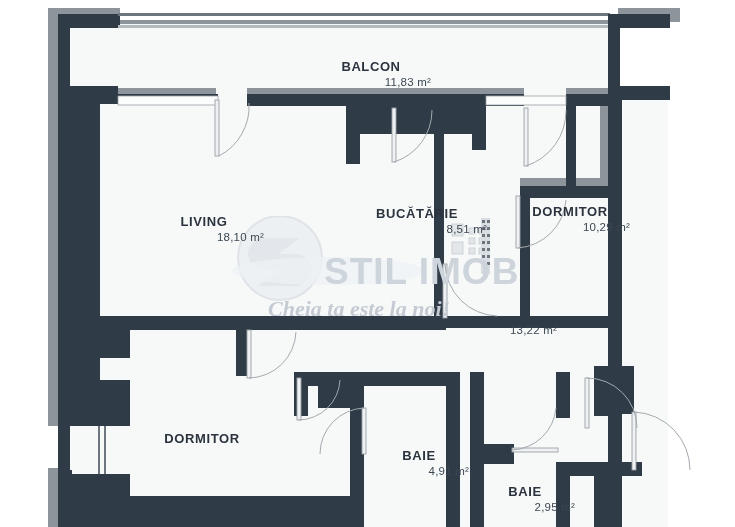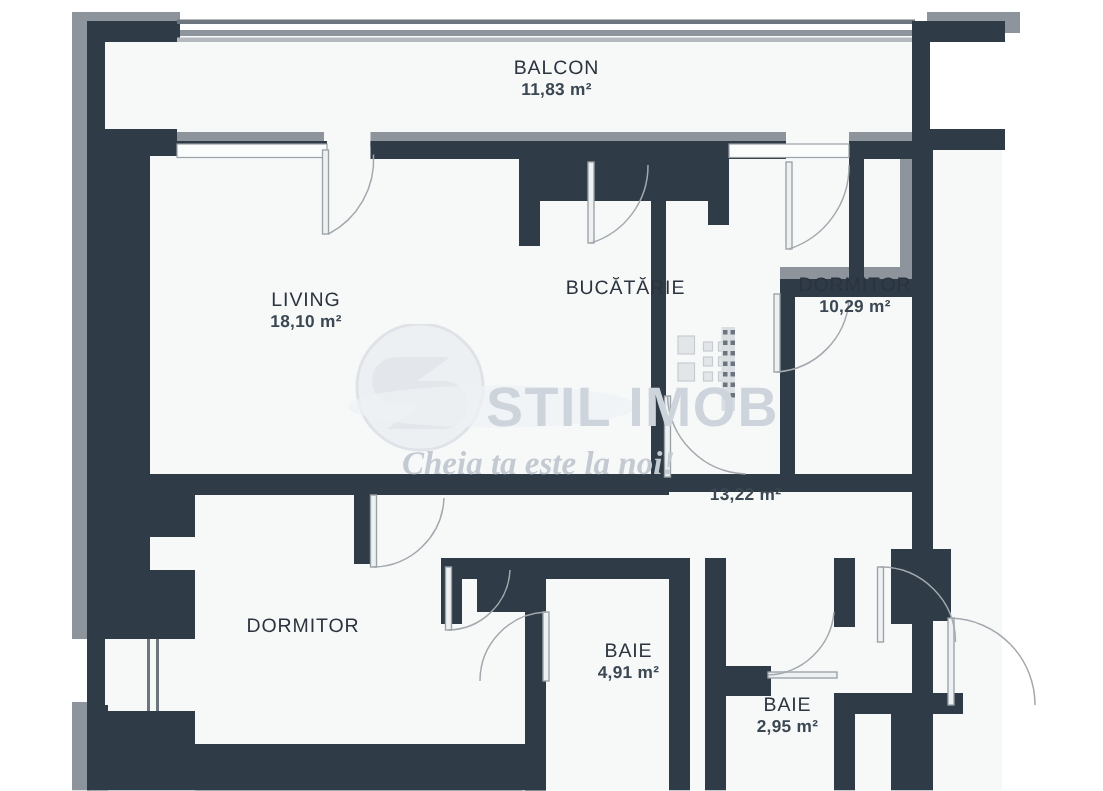--- a/index.html
+++ b/index.html
@@ -16,33 +16,35 @@
 
   .room-label{
     position:absolute;
     text-align:center;
     color:#2d3742;
     pointer-events:none;
     white-space:nowrap;
   }
   .room-label .rname{
     display:block;
-    font-weight:normal;
+    font-weight:bold;
     font-size:13px;
     letter-spacing:0.6px;
     line-height:16px;
     color:#2b343e;
+    margin-top:22px;
   }
   .room-label .rarea{
     display:block;
-    font-weight:bold;
+    font-weight:normal;
     font-size:11.5px;
     letter-spacing:0.2px;
     line-height:15px;
     color:#3b4752;
+    text-align:right;
   }
 
   
   #watermark{
     position:absolute;
     left:228px;top:216px;
     width:290px;height:110px;
     pointer-events:none;
     opacity:1;
   }
@@ -281,20 +283,21 @@
     <span class="rarea">11,83 m²</span>
   </div>
 
   <div class="room-label" style="left:144px;top:192px;width:120px;">
     <span class="rname">LIVING</span>
     <span class="rarea">18,10 m²</span>
   </div>
 
   <div class="room-label" style="left:347px;top:184px;width:140px;">
     <span class="rname">BUCĂTĂRIE</span>
+    <span class="rarea">8,51 m²</span>
   </div>
 
   <div class="room-label" style="left:510px;top:182px;width:120px;">
     <span class="rname">DORMITOR</span>
     <span class="rarea">10,29 m²</span>
   </div>
 
   <div class="room-label" style="left:437px;top:323px;width:120px;">
     <span class="rarea">13,22 m²</span>
   </div>

